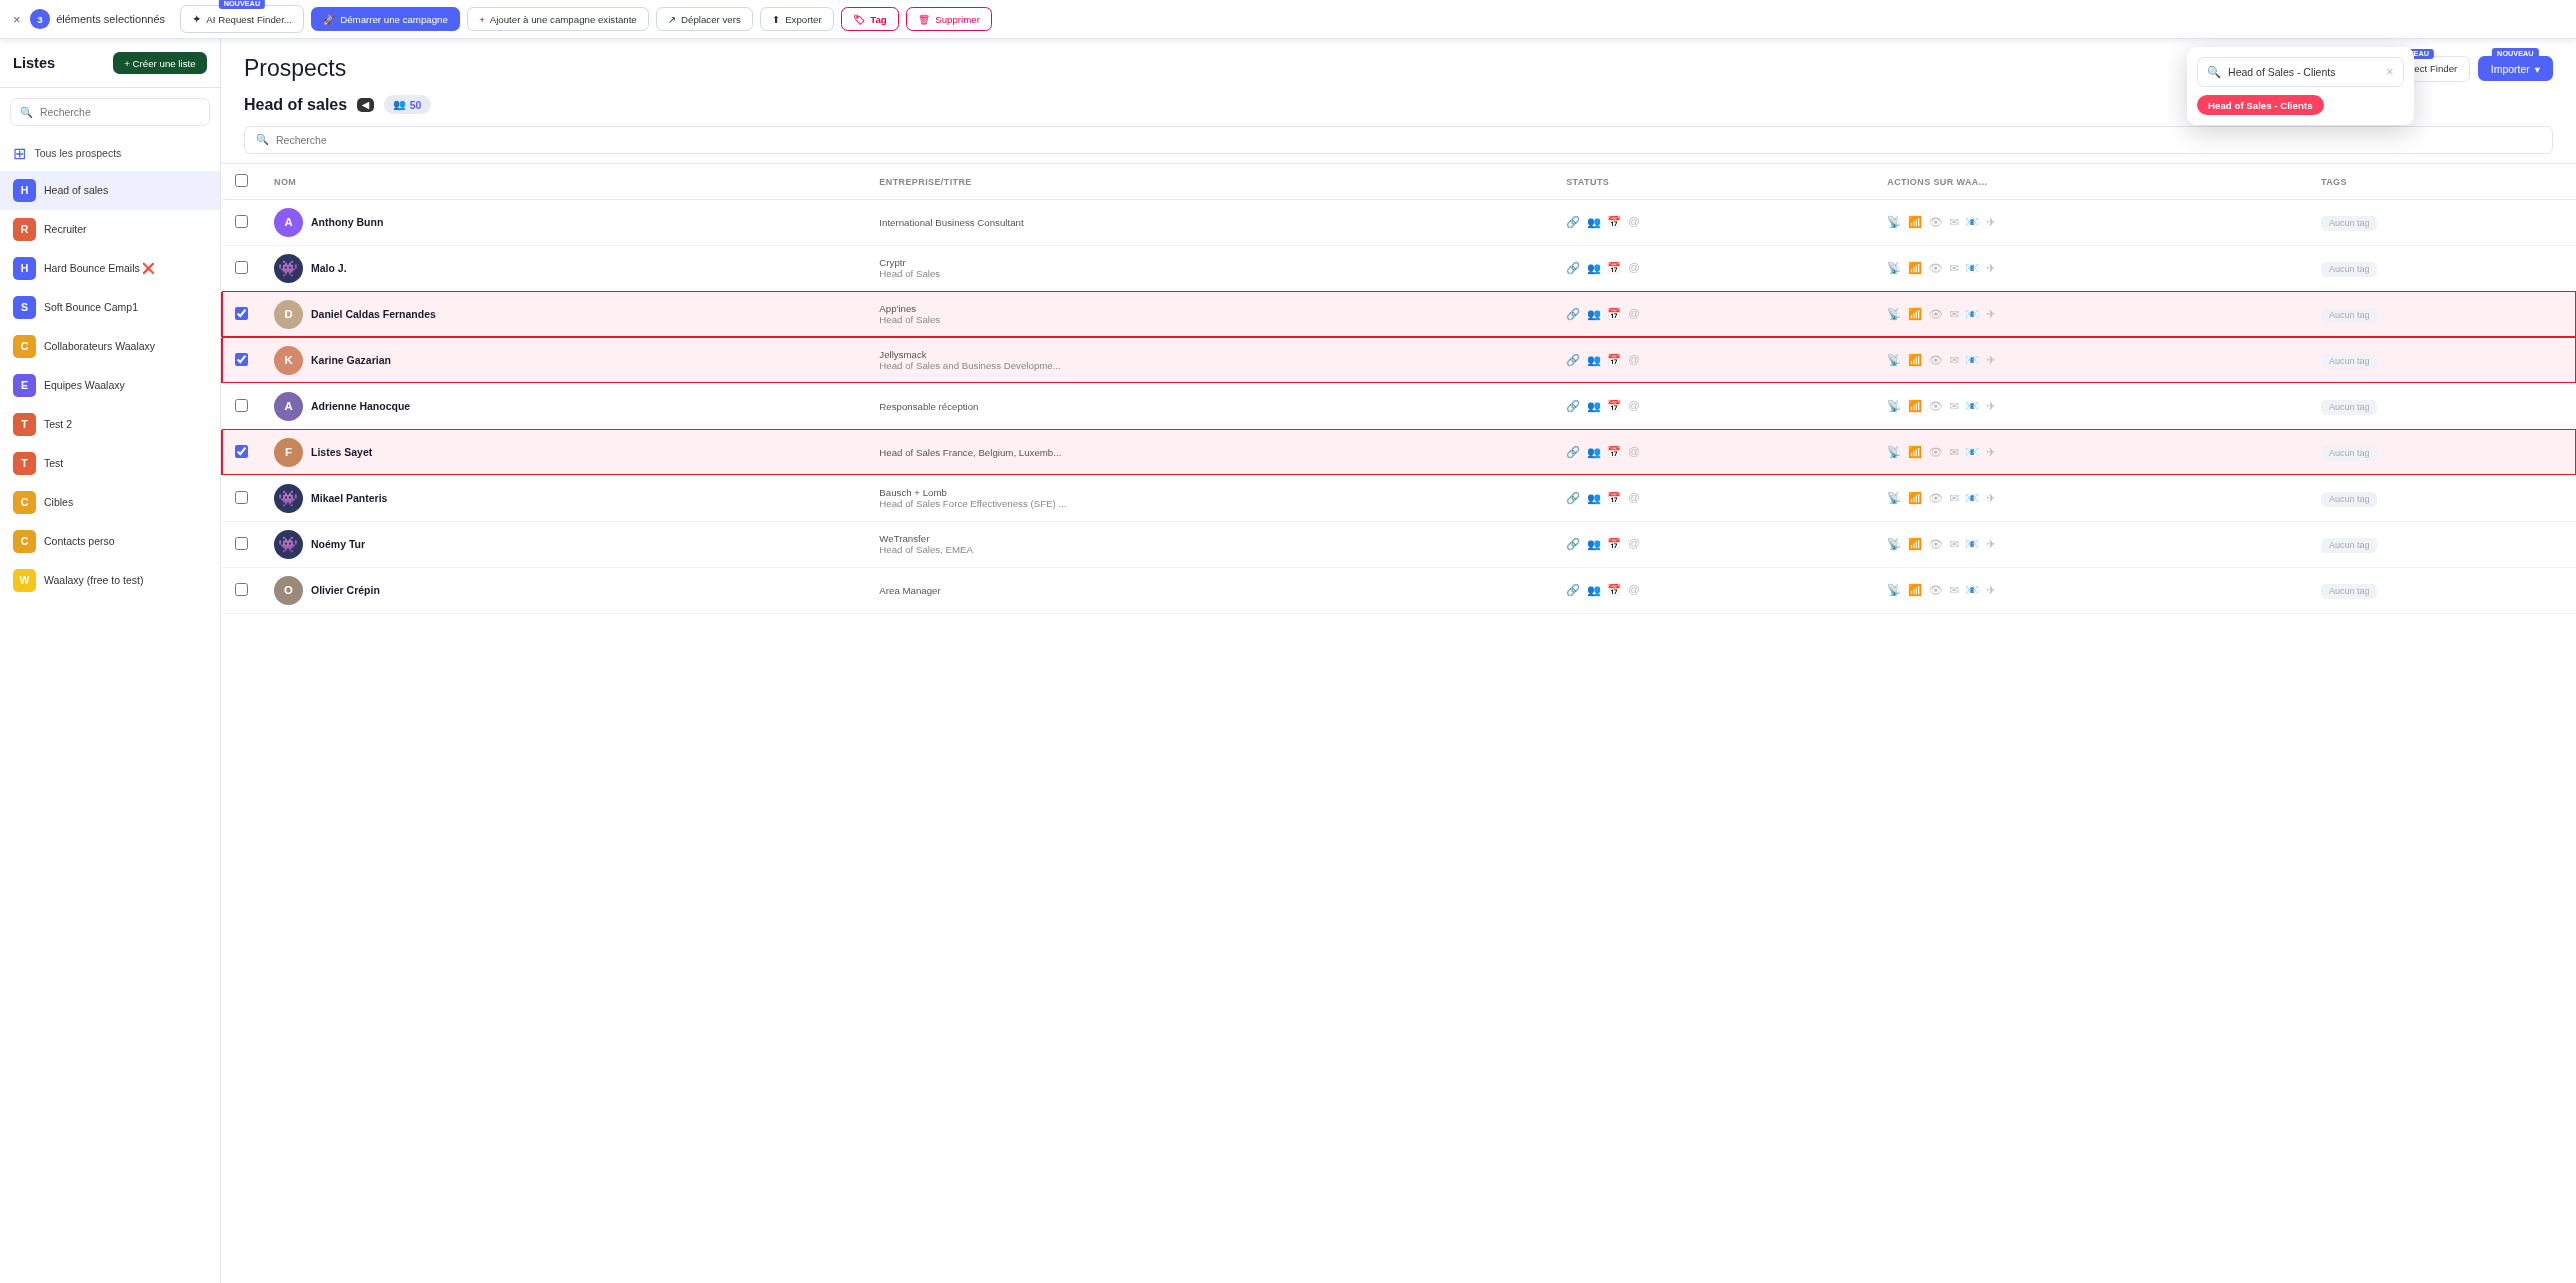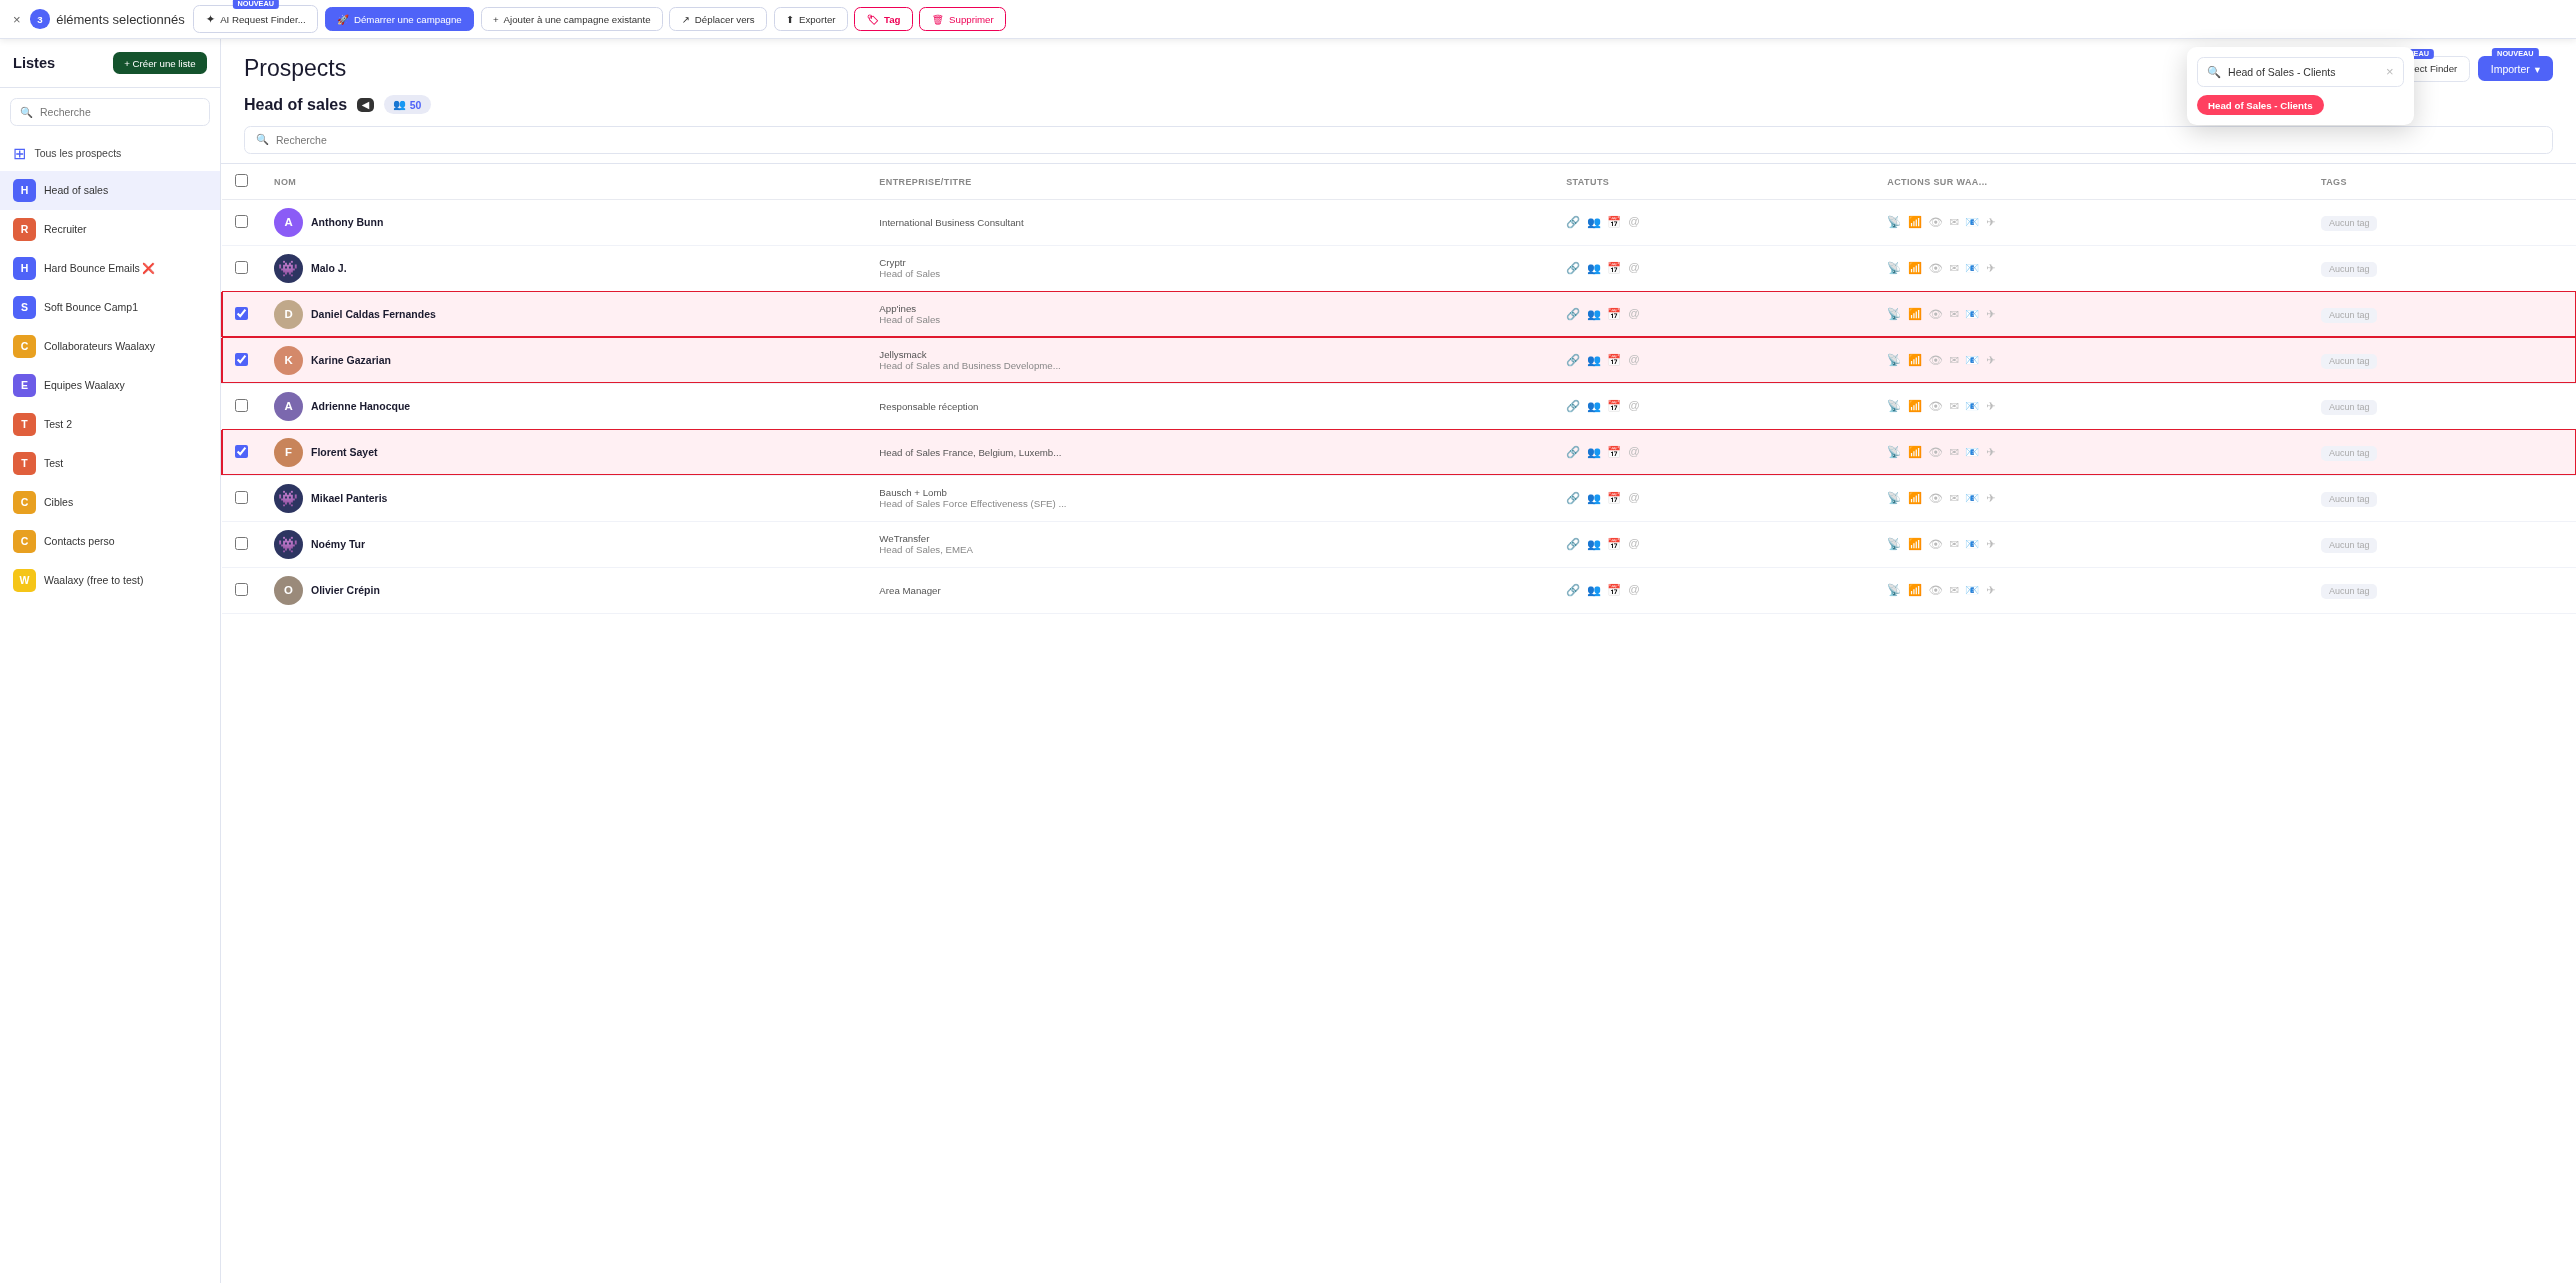--- a/index.html
+++ b/index.html
@@ -10,21 +10,21 @@
       position: fixed; top: 0; left: 0; right: 0; height: 39px;
       background: white; border-bottom: 0.8px solid #e0e4ef;
       display: flex; align-items: center; gap: 6.5px; padding: 0 9.7px;
       z-index: 100; box-shadow: 0 1.6px 6.5px rgba(0,0,0,0.08);
     }
     .top-bar-close { cursor: pointer; color: #666; font-size: 13px; padding: 3.2px; }
     .selected-count-badge {
       background: #4f63f8; color: white; border-radius: 50%; width: 19.5px; height: 19.5px;
       display: flex; align-items: center; justify-content: center; font-size: 9.7px; font-weight: 600;
     }
-    .selected-label { color: #333; font-size: 13px; margin-right: 2px; }
+    .selected-label { color: #333; font-size: 11px; margin-right: 8px; }
     .top-btn {
       display: flex; align-items: center; gap: 4.9px; padding: 5.7px 11.4px;
       border-radius: 6.5px; border: 0.8px solid #d0d5e8; background: white;
       cursor: pointer; font-size: 9.7px; color: #333; white-space: nowrap;
     }
     .top-btn-ai {
       background: white; border: 0.8px solid #d0d5e8; position: relative;
     }
     .top-btn-primary { background: #4f63f8; color: white; border-color: #4f63f8; }
     .top-btn-tag { border: 1.6px solid #e05; color: #e05; font-weight: 600; }
@@ -531,21 +531,21 @@
       <span class="tag-badge">Aucun tag</span>
     </td>
   </tr>
             <tr class="prospect-row selected" style="outline: rgb(224, 25, 46) solid 1.6px; outline-offset: -1.6px;">
     <td class="checkbox-cell">
       <input type="checkbox" class="row-checkbox" checked="" style="">
     </td>
     <td>
       <div class="name-cell">
         <div class="avatar-placeholder" style="background:#c8845a;">F</div>
-        <span class="prospect-name">Florent Sayet</span>
+        <span class="prospect-name">Listes Sayet</span>
       </div>
     </td>
     <td>
       <div class="company-info">
         <div class="company-name">Head of Sales France, Belgium, Luxemb...</div>
 
       </div>
     </td>
     <td>
                 <div class="action-icons">

